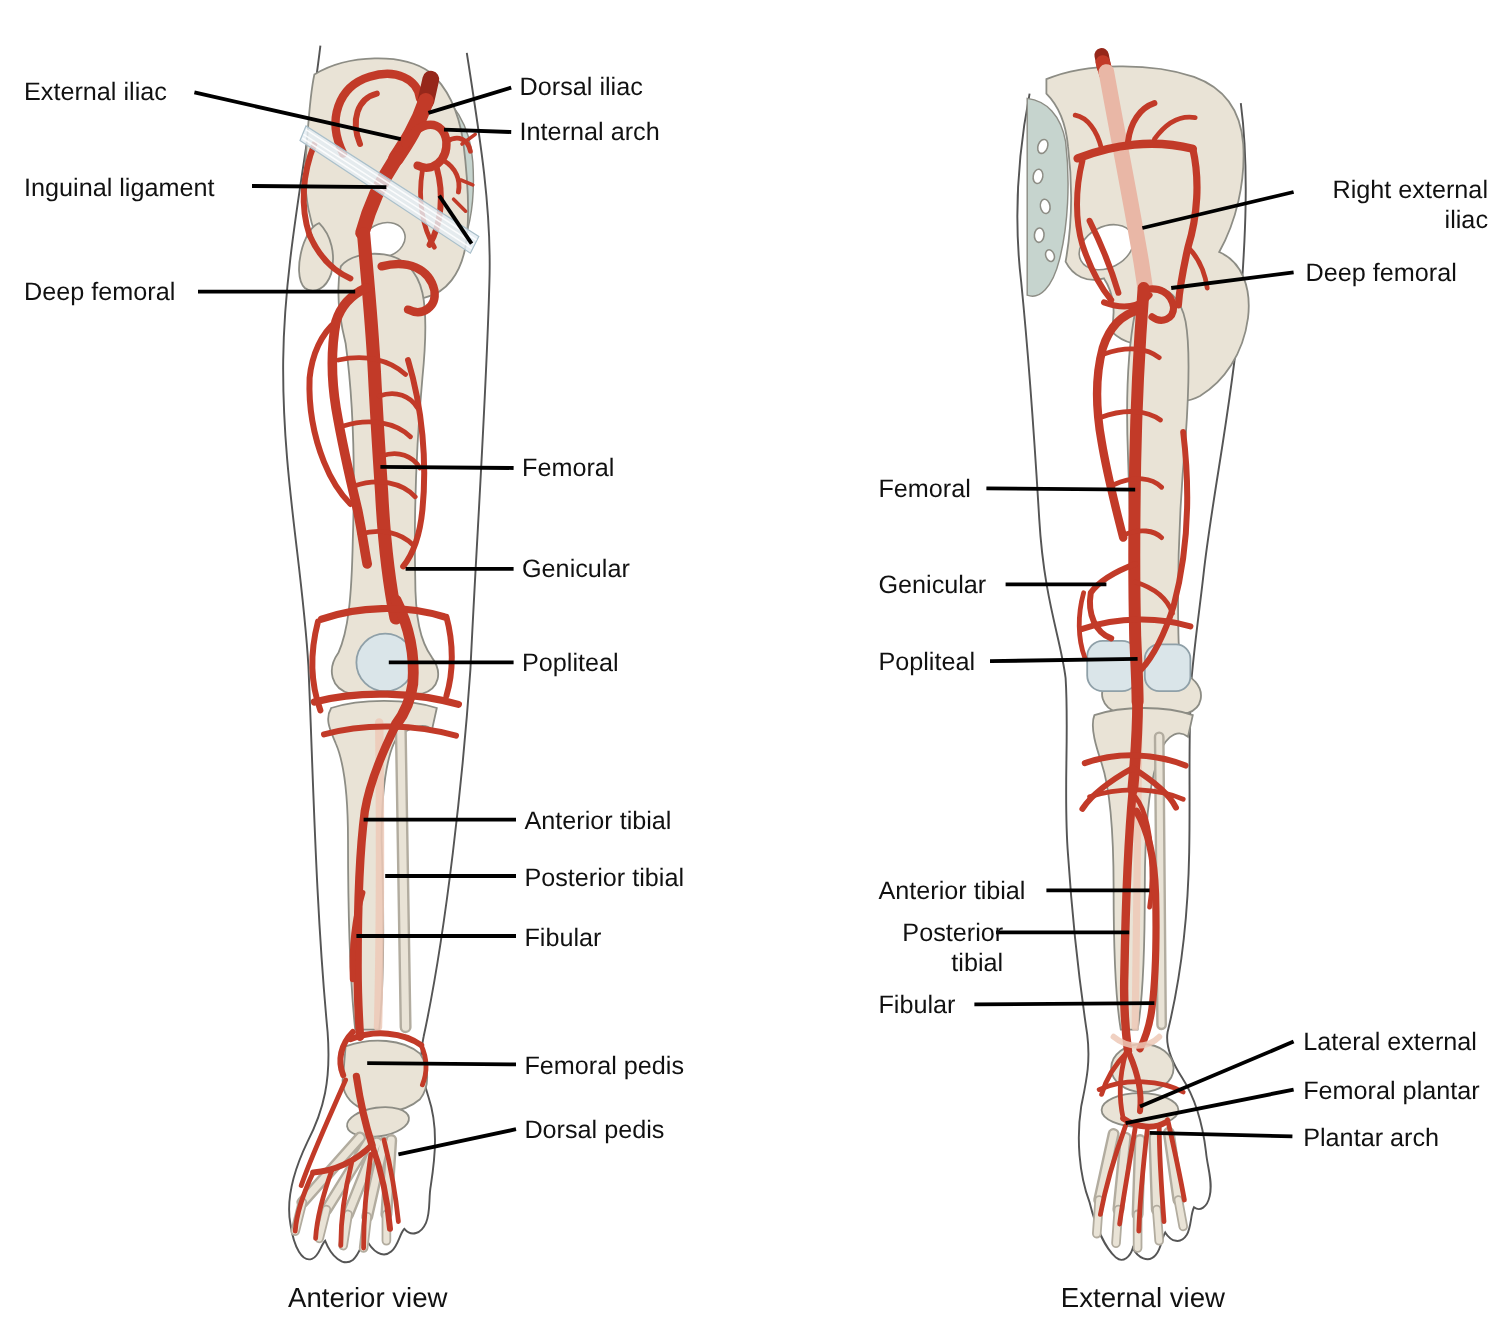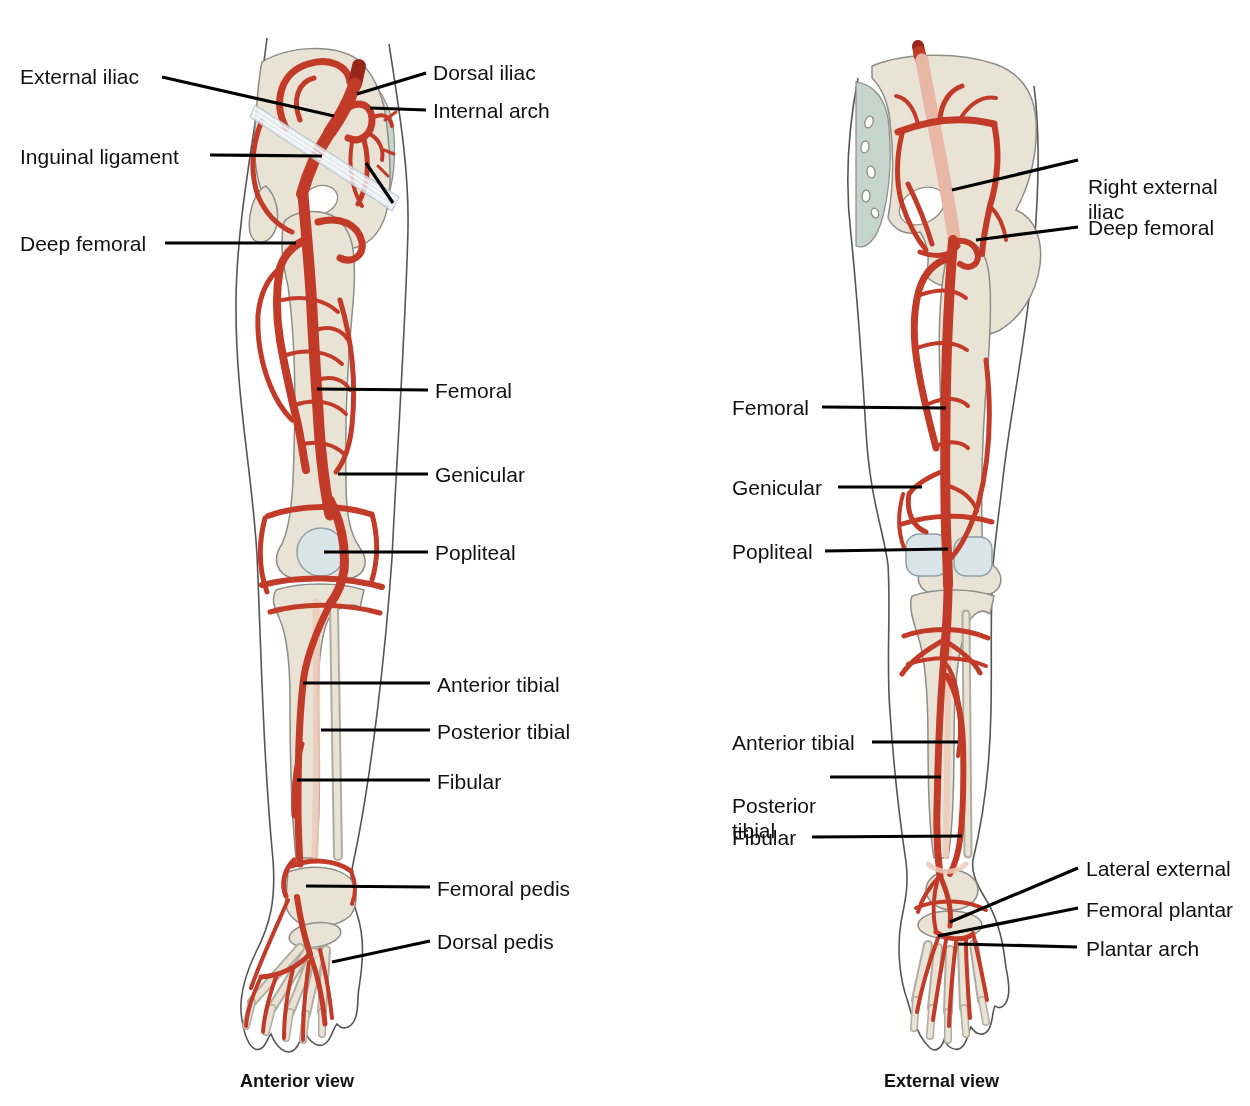--- a/index.html
+++ b/index.html
@@ -6,24 +6,24 @@
     --artery:#c23a28; --artery-dark:#96271a; --artery-faded:#e9b7a6;
     --bone:#e9e3d6; --bone-stroke:#8d8d85; --cartilage:#c6d4ce;
     --condyle:#dae5e9; --outline:#555555; --leader:#000000;
     --label-text:#111111; --background:#ffffff;
   }
   html,body{margin:0;padding:0;background:var(--background);}
   #stage{position:relative;width:1250px;height:1106px;background:var(--background);
          font-family:"Liberation Sans", sans-serif;overflow:hidden;}
   #art{position:absolute;left:0;top:0;}
   .label{position:absolute;font-size:21px;line-height:25px;color:var(--label-text);
-         white-space:nowrap;}
-  .label.wrap{white-space:normal;margin-top:28px;}
-  .caption{position:absolute;font-size:18px;line-height:26px;color:var(--label-text);
-           white-space:nowrap;font-weight:bold;}
+         white-space:nowrap;text-align:right;}
+  .label.wrap{white-space:normal;}
+  .caption{position:absolute;font-size:23px;line-height:26px;color:var(--label-text);
+           white-space:nowrap;}
   
   .sil{fill:none;stroke:var(--outline);stroke-width:1.6;}
   .bone{fill:var(--bone);stroke:var(--bone-stroke);stroke-width:1.5;}
   .hole{fill:#ffffff;stroke:var(--bone-stroke);stroke-width:1.3;}
   .cart{fill:var(--cartilage);stroke:var(--bone-stroke);stroke-width:1.2;}
   .cond{fill:var(--condyle);stroke:#8fa0a8;stroke-width:1.5;}
   .a{fill:none;stroke:var(--artery);stroke-linecap:round;stroke-linejoin:round;}
   .ad{fill:none;stroke:var(--artery-dark);stroke-linecap:round;}
   .af{fill:none;stroke:var(--artery-faded);stroke-linecap:round;}
   .pink{fill:none;stroke:#edc9b7;stroke-linecap:round;opacity:.85;}

